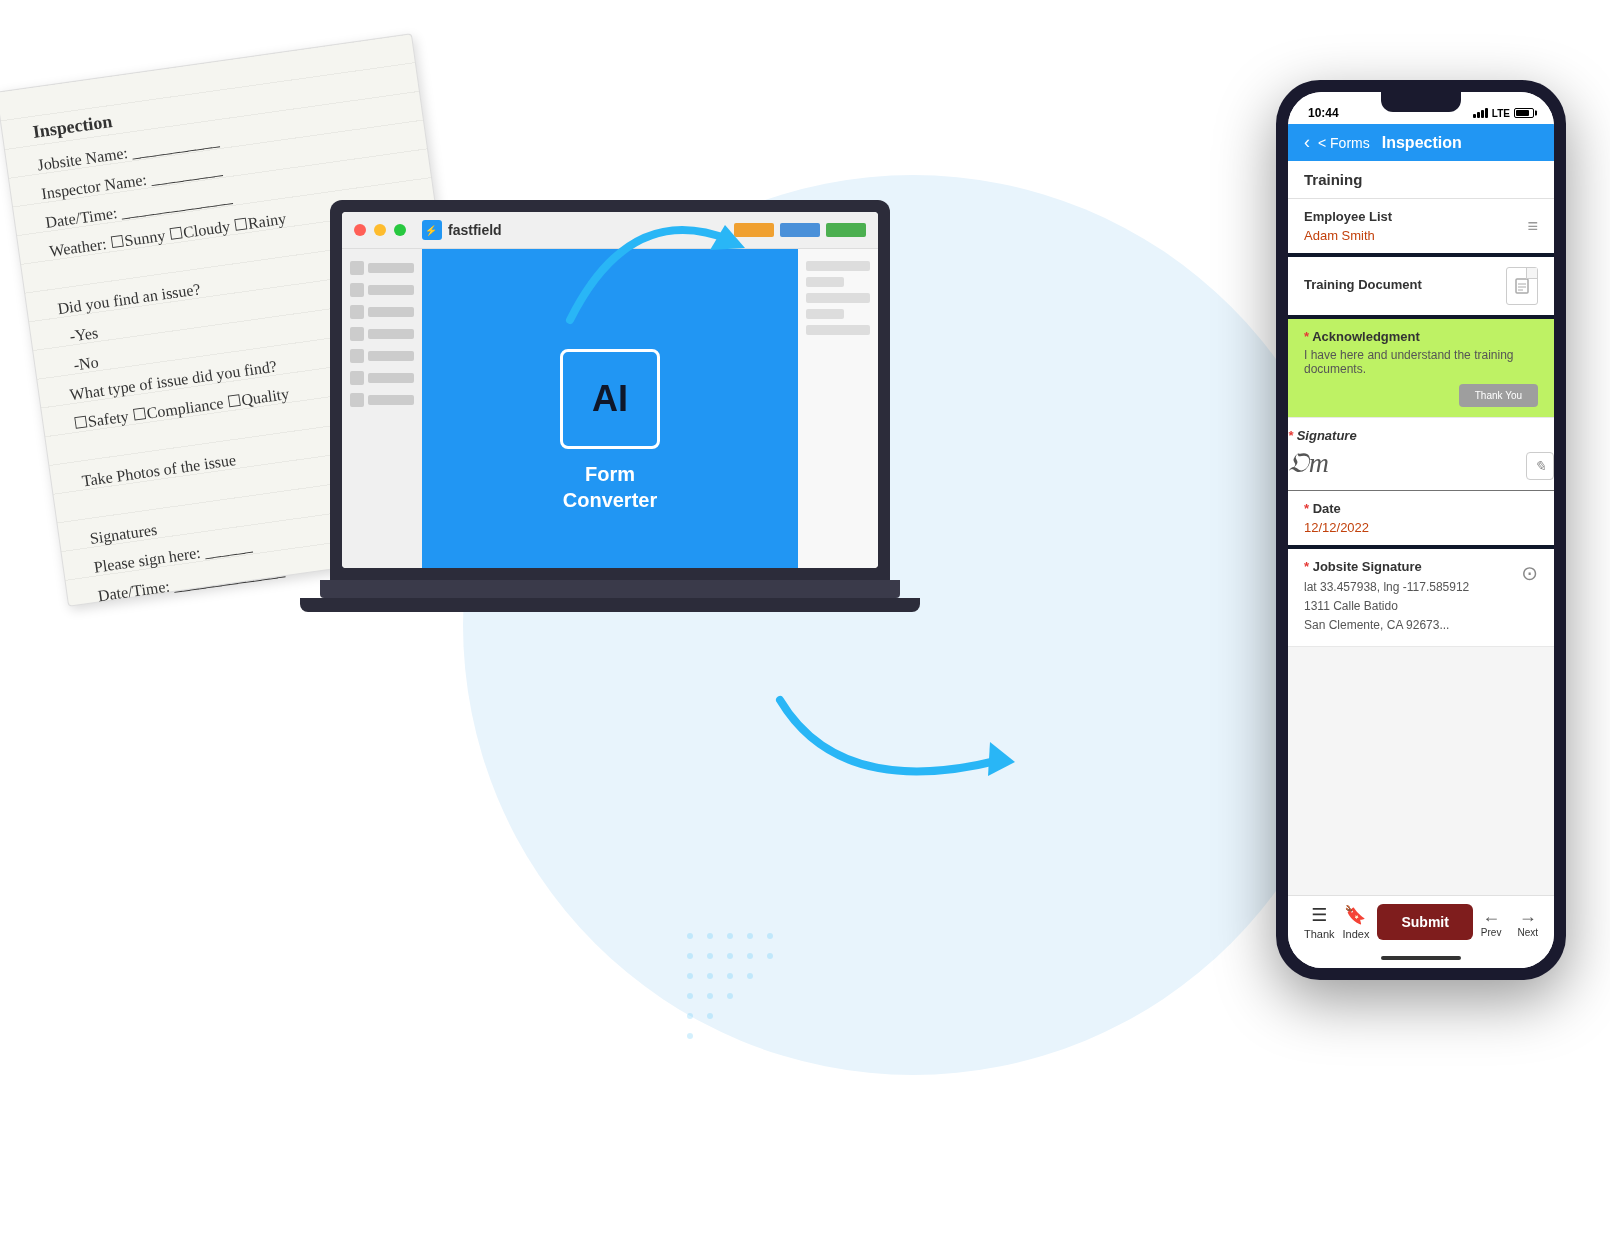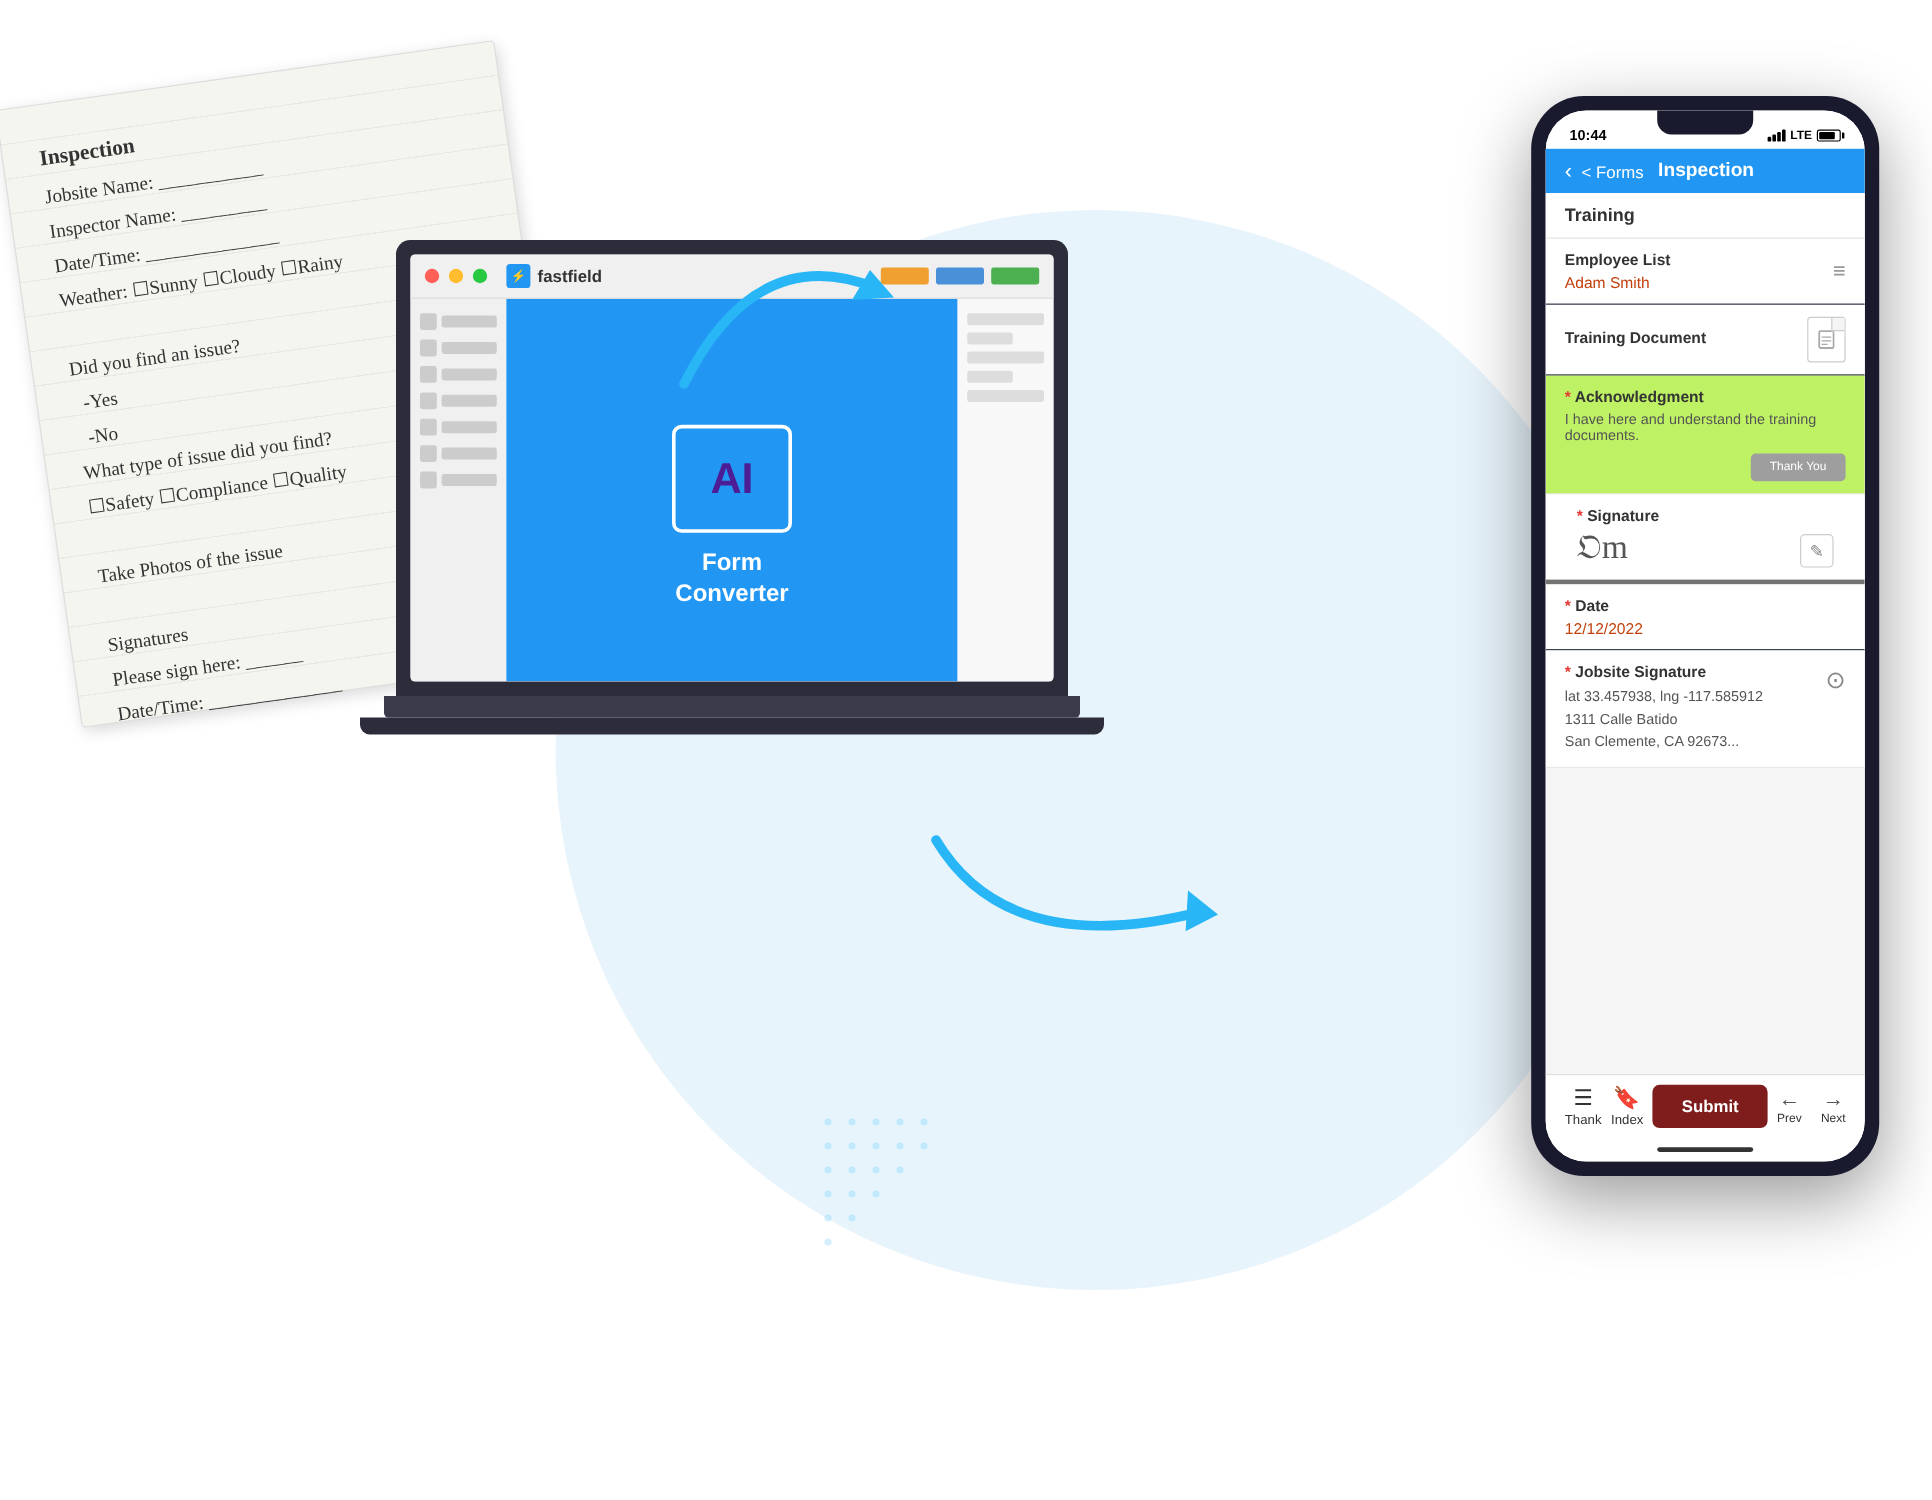--- a/index.html
+++ b/index.html
@@ -178,29 +178,29 @@
       flex: 1;
       background: #2196F3;
       display: flex;
       align-items: center;
       justify-content: center;
       flex-direction: column;
       gap: 12px;
     }
     .ai-box {
       width: 100px;
-      height: 90px;
+      height: 100px;
       border: 3px solid #fff;
       border-radius: 8px;
       display: flex;
       align-items: center;
       justify-content: center;
       font-size: 36px;
       font-weight: bold;
-      color: #4c1d95;
+      color: #0f172a;
       margin-top: 44px;
     }
     .form-converter-text {
       color: #fff;
       font-size: 20px;
       font-weight: bold;
       text-align: center;
       line-height: 1.3;
     }
     .laptop-right-panel {
@@ -370,21 +370,21 @@
     }
     .section-title {
       font-size: 15px;
       font-weight: bold;
       color: #333;
     }
 
     .form-row {
       background: #fff;
       padding: 10px 16px;
-      border-bottom: 1px solid #0f172a;
+      border-bottom: 4px solid #0f172a;
     }
     .form-row-label {
       font-size: 13px;
       font-weight: 600;
       color: #333;
       margin-bottom: 4px;
     }
     .form-row-label.required::before {
       content: '* ';
       color: #e53935;
@@ -443,22 +443,23 @@
       border: none;
       padding: 6px 16px;
       border-radius: 4px;
       font-size: 10px;
       float: right;
       cursor: pointer;
     }
 
     .signature-area {
       background: #fff;
-      padding: 10px 26px;
-      border-bottom: 4px solid #737373;
+      padding: 10px 0;
+      border-bottom: 1px solid #737373;
+      font-style: italic;
     }
     .sig-inner {
       display: flex;
       align-items: flex-end;
       justify-content: space-between;
     }
     .sig-image {
       font-family: 'Segoe Script', cursive;
       font-size: 28px;
       color: #555;

